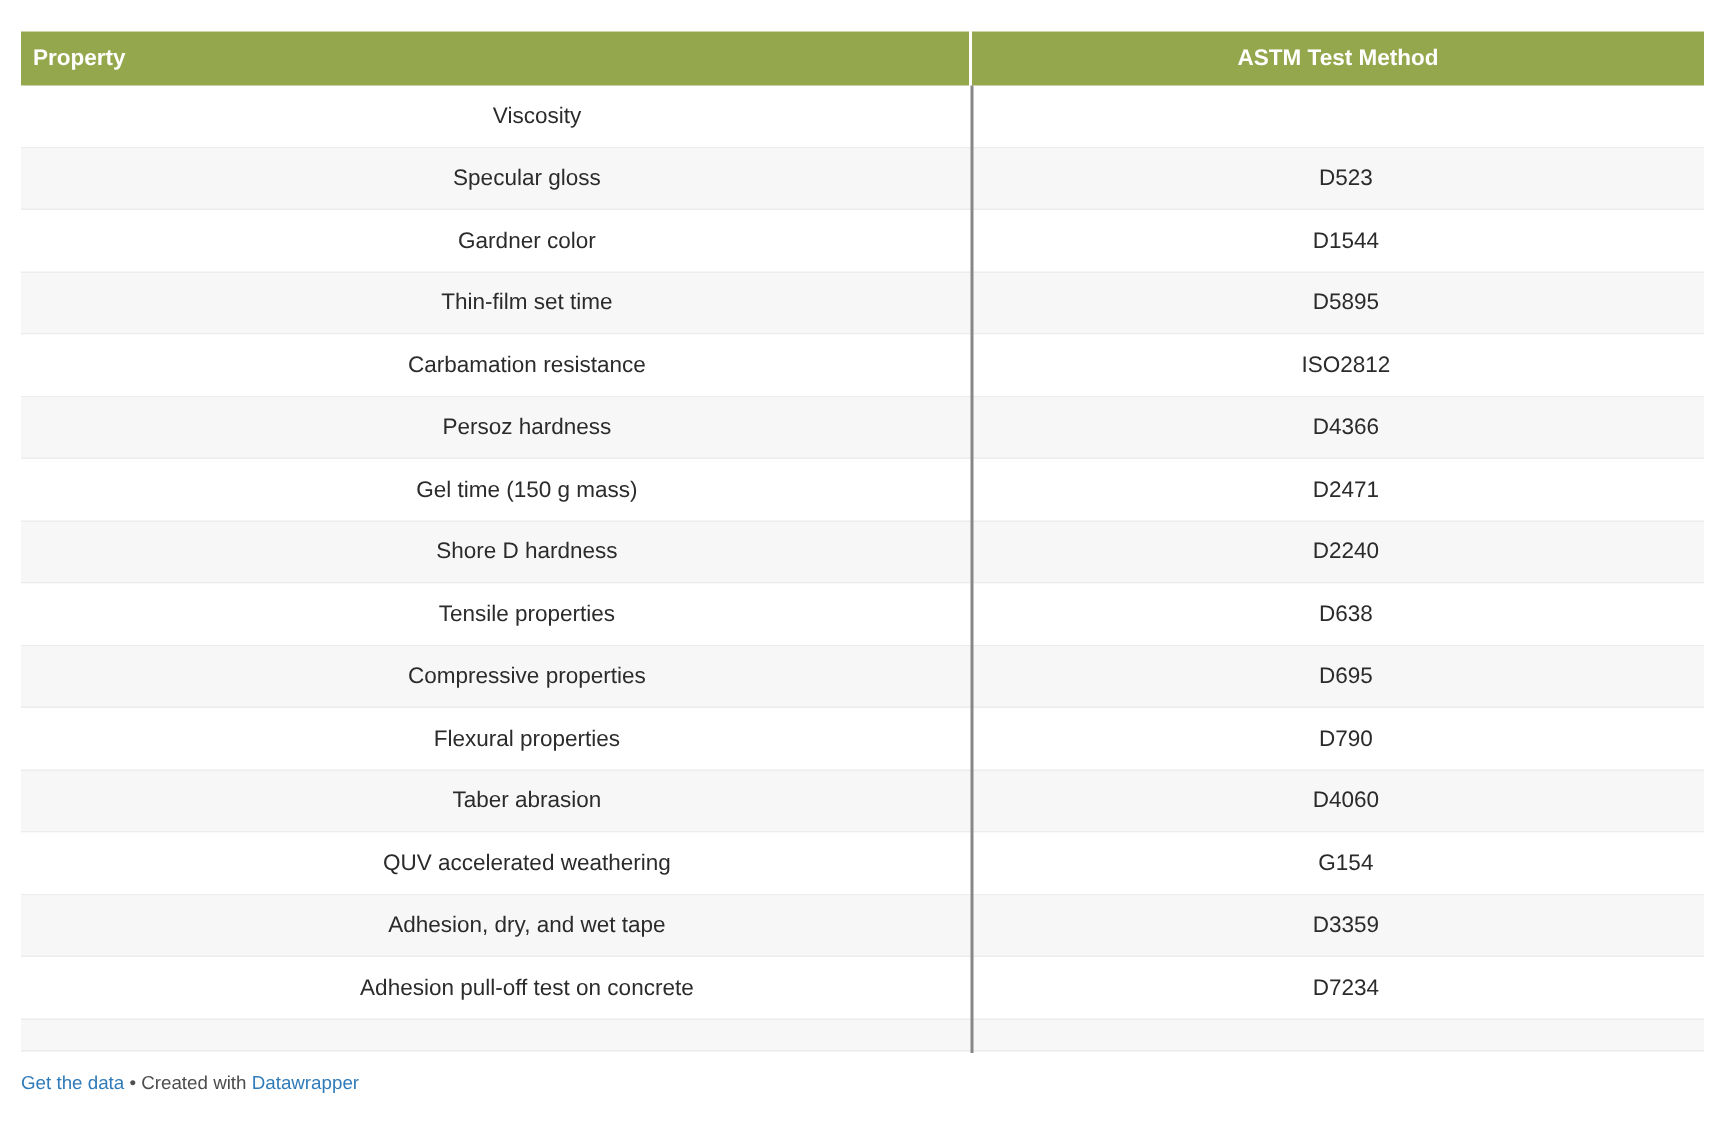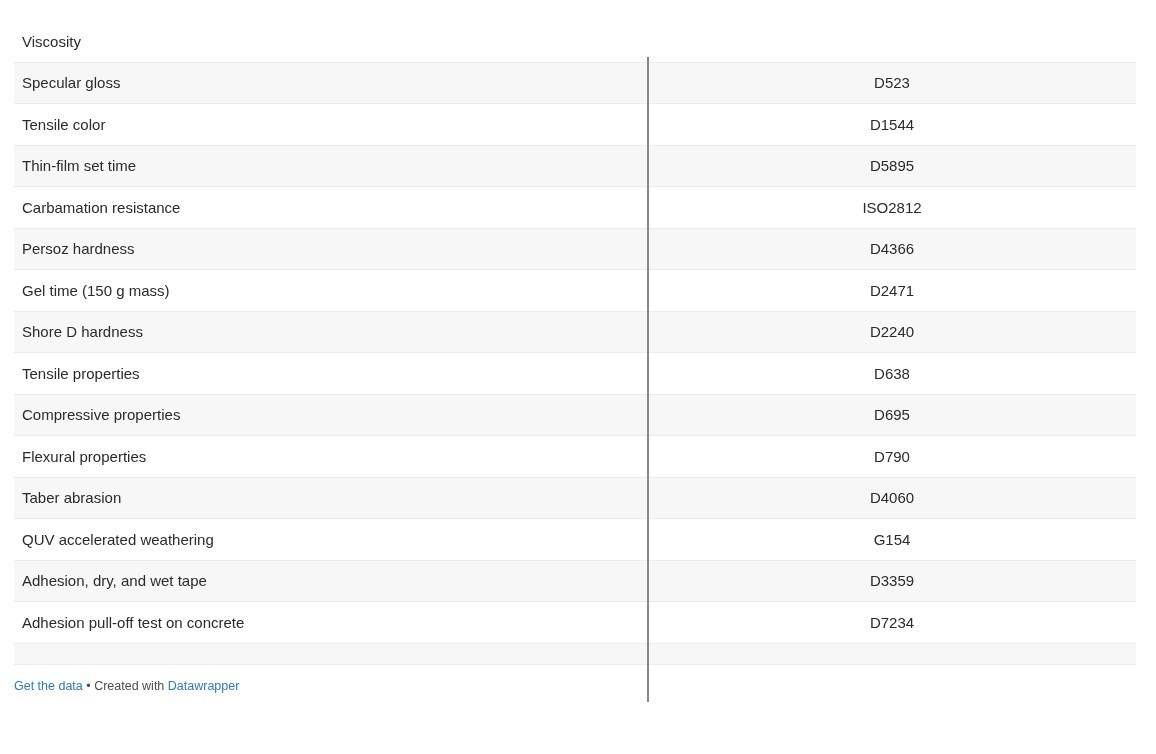--- a/index.html
+++ b/index.html
@@ -44,21 +44,21 @@
     align-items: center;
     height: 41.5px;
     box-sizing: border-box;
     border-bottom: 1px solid #ececec;
     background: #ffffff;
     font-size: 15px;
     color: #2b2b2b;
   }
   .row.alt { background: #f7f7f7; }
   .cell { box-sizing: border-box; }
-  .cell.col-1 { padding-left: 8px; text-align: left; }
+  .cell.col-1 { padding-left: 8px; text-align: center; margin-left: 24px; }
   .cell.col-2 { margin-left: 2px; text-align: center; }
   .partial-row {
     width: 1122px;
     height: 20px;
     background: #f7f7f7;
     border-bottom: 1px solid #ececec;
   }
   .col-divider {
     position: absolute;
     left: 647px;
@@ -78,33 +78,37 @@
     cursor: pointer;
   }
 </style>
 </head>
 <body>
 
 <div class="chart-wrap">
 
   <div class="dw-table">
 
+    <div class="header-row">
+      <div class="header-cell col-1">Property</div>
+      <div class="header-cell col-2">ASTM Test Method</div>
+    </div>
 
     <div class="body-rows">
   <div class="row">
     <div class="cell col-1">Viscosity</div>
   </div>
 
   <div class="row alt">
     <div class="cell col-1">Specular gloss</div>
     <div class="cell col-2">D523</div>
   </div>
 
   <div class="row">
-    <div class="cell col-1">Tensile color</div>
+    <div class="cell col-1">Gardner color</div>
     <div class="cell col-2">D1544</div>
   </div>
 
   <div class="row alt">
     <div class="cell col-1">Thin-film set time</div>
     <div class="cell col-2">D5895</div>
   </div>
 
   <div class="row">
     <div class="cell col-1">Carbamation resistance</div>

